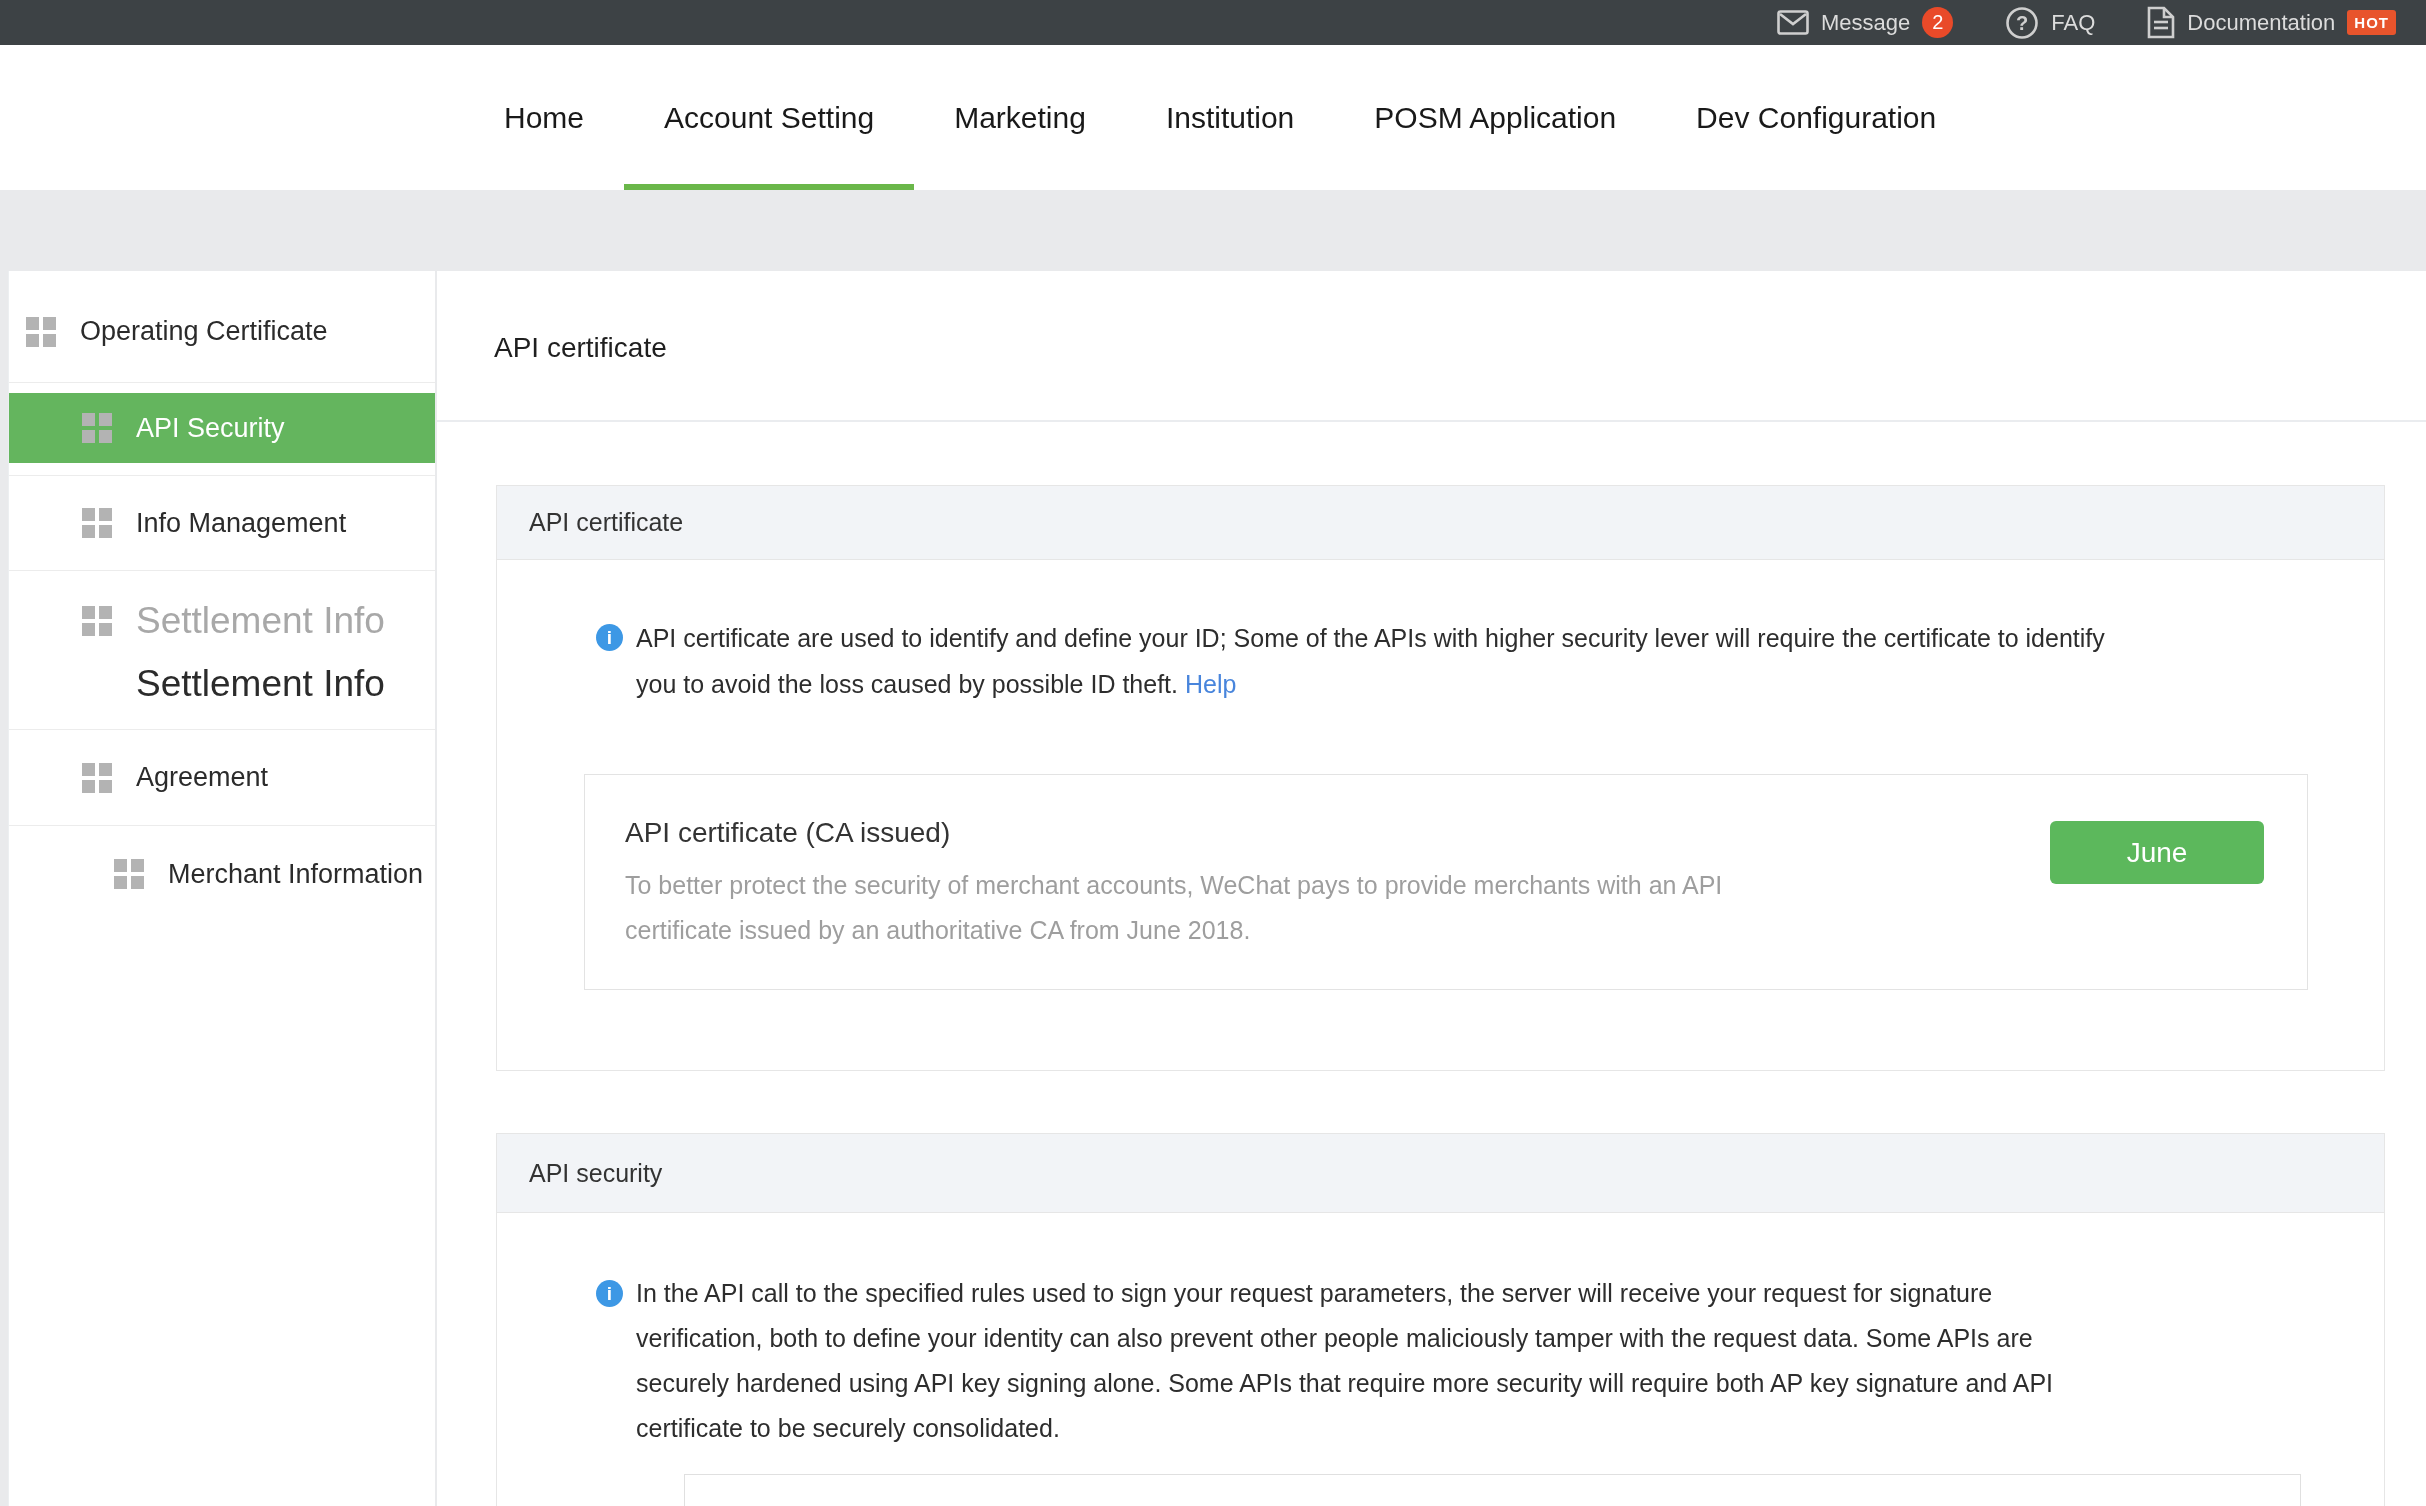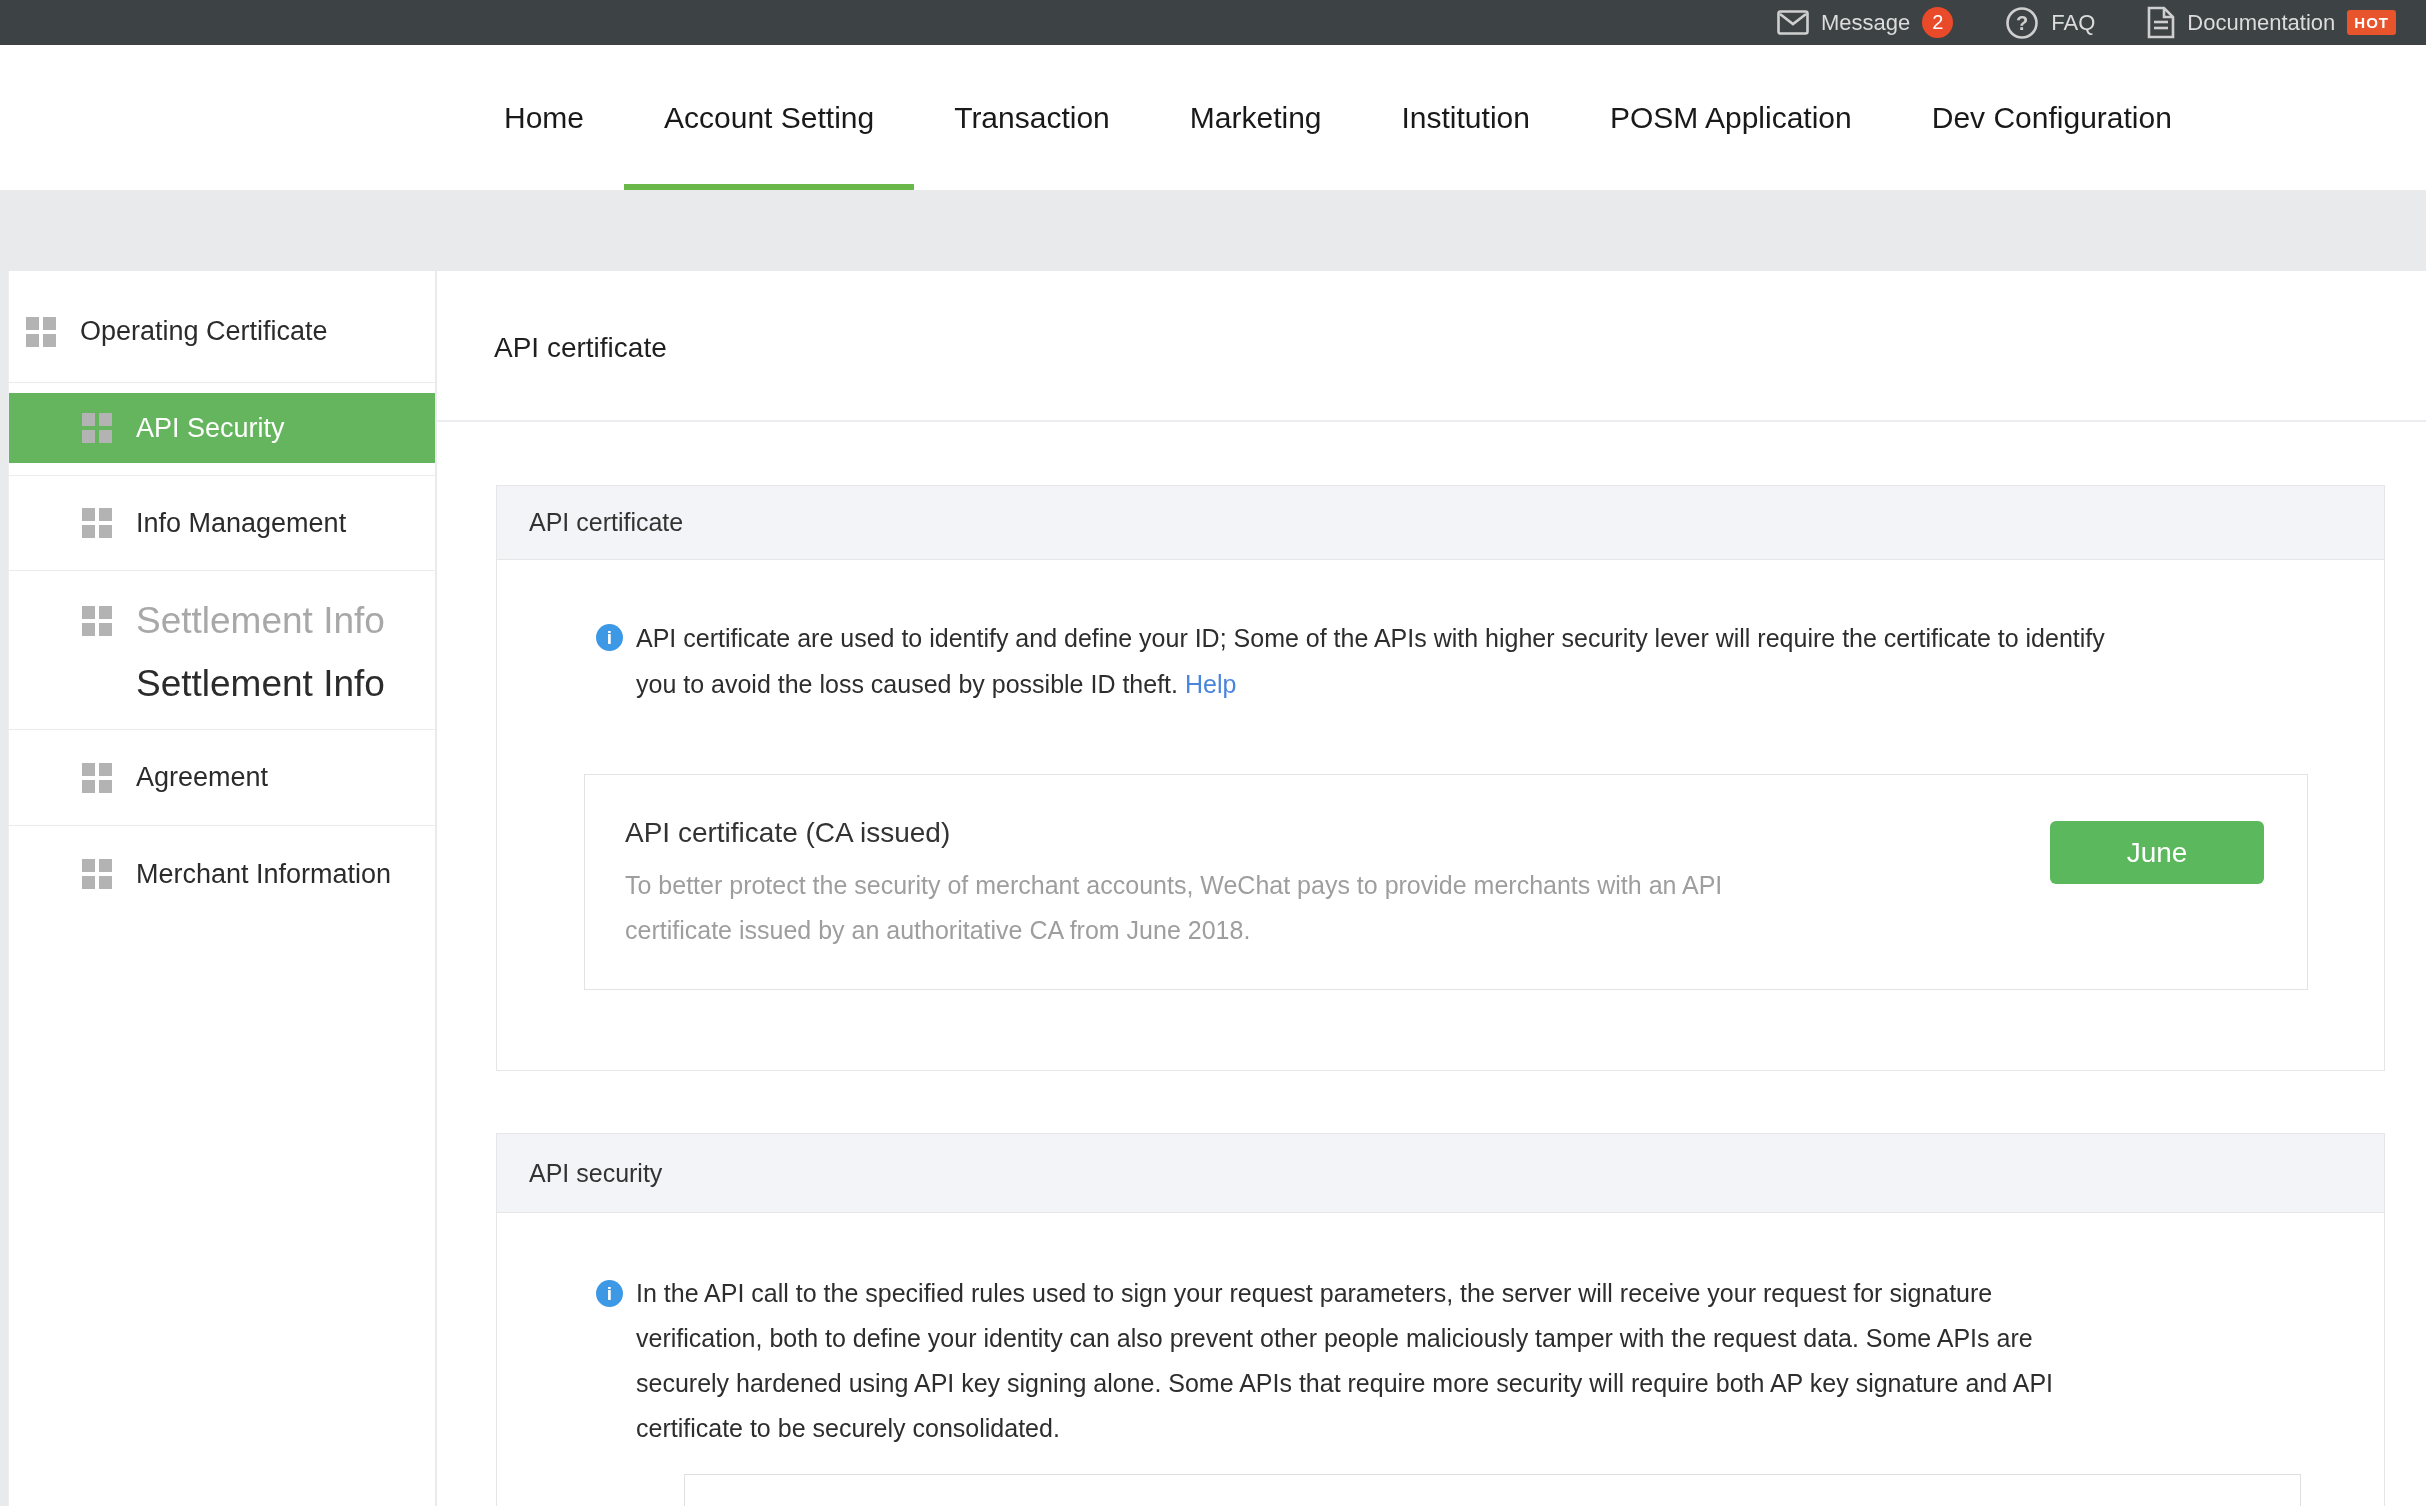--- a/index.html
+++ b/index.html
@@ -52,21 +52,21 @@
   }
   .side-row.first { height:112px; padding-top:10px;padding-left:17px; }
   .side-active {
     display:flex; align-items:center; height:70px; margin:10px 0 12px; padding-left:73px;
     background:var(--sidebar-green,#64b55e); color:#fff; font-size:27px; cursor:pointer;
   }
   .side-group { border-bottom:1px solid #ececec; padding:15px 0 17px; }
   .side-sub-row { display:flex; align-items:center; height:70px; padding-left:73px; font-size:37px; cursor:pointer; }
   .side-sub-row.disabled { color:#a8a8a8; cursor:default; }
   .side-sub-row.child { height:56px; padding-left:127px; }
-  .side-row.last { border-bottom:none; }
+  .side-row.last { border-bottom:none;margin-left:32px; }
   .grid-icon { display:grid; grid-template-columns:13px 13px; grid-template-rows:13px 13px; gap:4px; margin-right:24px; }
   .grid-icon i { background:#b3b3b3; display:block; }
 
   
   .main { position:absolute; left:437px; top:271px; right:0; bottom:0; background:#fff; overflow:hidden; }
   .page-title { position:absolute; top:61px; left:57px; font-size:28px; color:#1f1f1f; }
   .title-divider { position:absolute; top:149px; left:0; right:0; border-top:2px solid #eaecef; }
 
   .panel { position:absolute; left:59px; right:41px; background:#fff; border:1px solid var(--border,#e6e6e6); }
   .panel-cert { top:214px; }
@@ -136,23 +136,20 @@
 <div class="header">
   <nav class="nav">
     <div class="nav-item">
         <span>Home</span>
       </div>
     <div class="nav-item">
         <span>Account Setting</span>
         <span class="nav-underline"></span>
       </div>
     <div class="nav-item">
-        <span>Transaction</span>
-      </div>
-    <div class="nav-item">
         <span>Marketing</span>
       </div>
     <div class="nav-item">
         <span>Institution</span>
       </div>
     <div class="nav-item">
         <span>POSM Application</span>
       </div>
     <div class="nav-item">
         <span>Dev Configuration</span>

